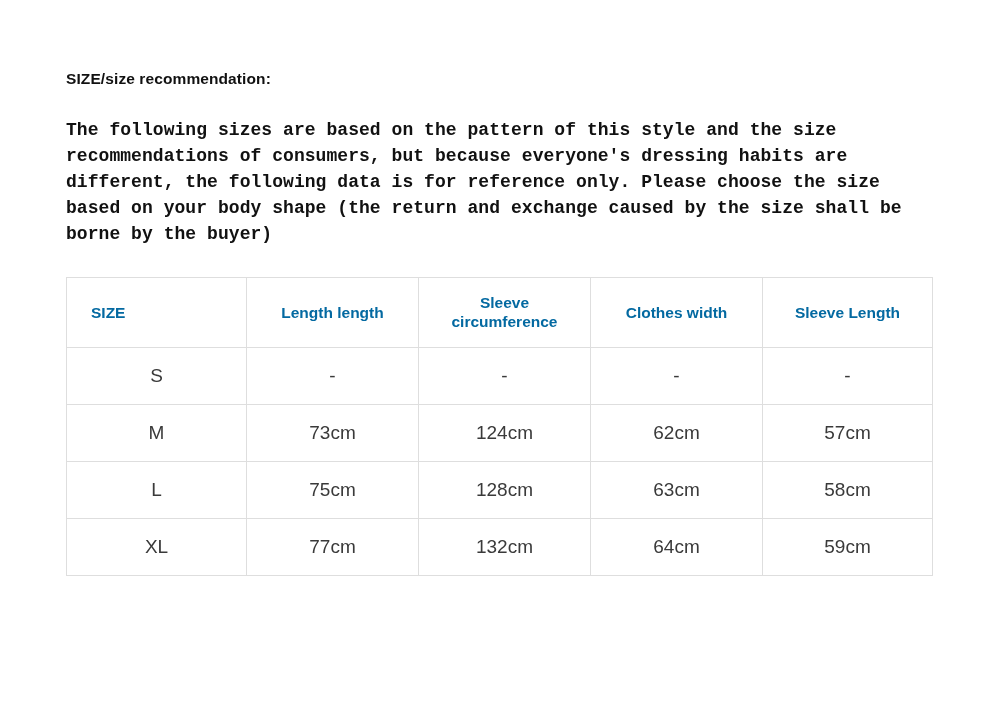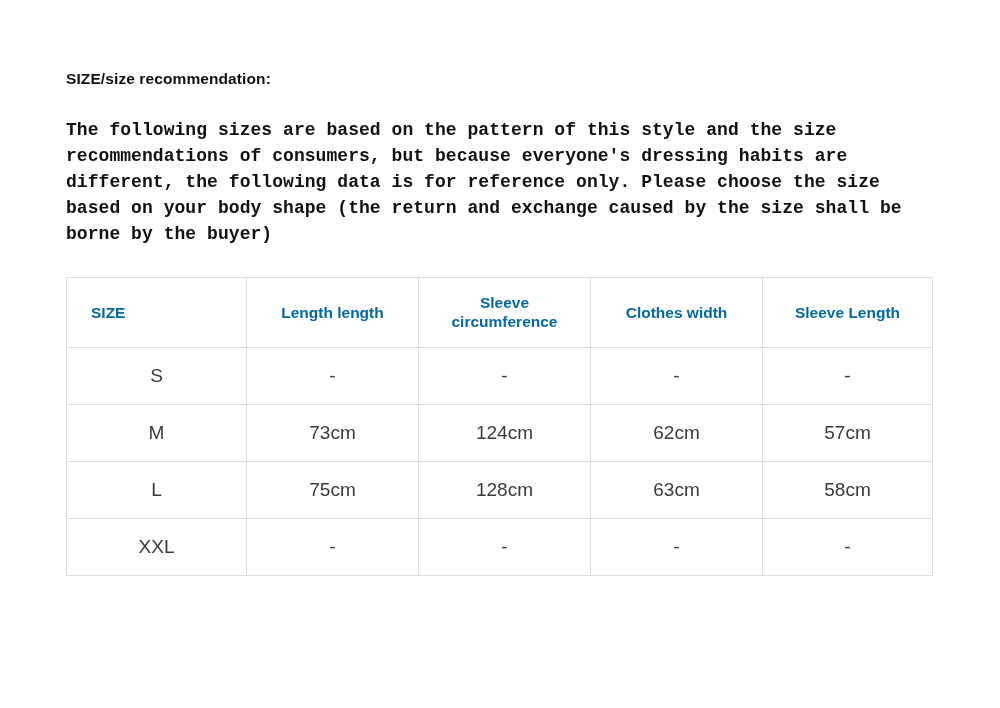--- a/index.html
+++ b/index.html
@@ -131,22 +131,22 @@
         <td>57cm</td>
       </tr>
       <tr>
         <td class="size-label">L</td>
         <td>75cm</td>
         <td>128cm</td>
         <td>63cm</td>
         <td>58cm</td>
       </tr>
       <tr>
-        <td class="size-label">XXL</td>
-        <td>-</td>
-        <td>-</td>
-        <td>-</td>
-        <td>-</td>
+        <td class="size-label">XL</td>
+        <td>77cm</td>
+        <td>132cm</td>
+        <td>64cm</td>
+        <td>59cm</td>
       </tr>
     </tbody>
   </table>
 
 </div>
 
 </body></html>

